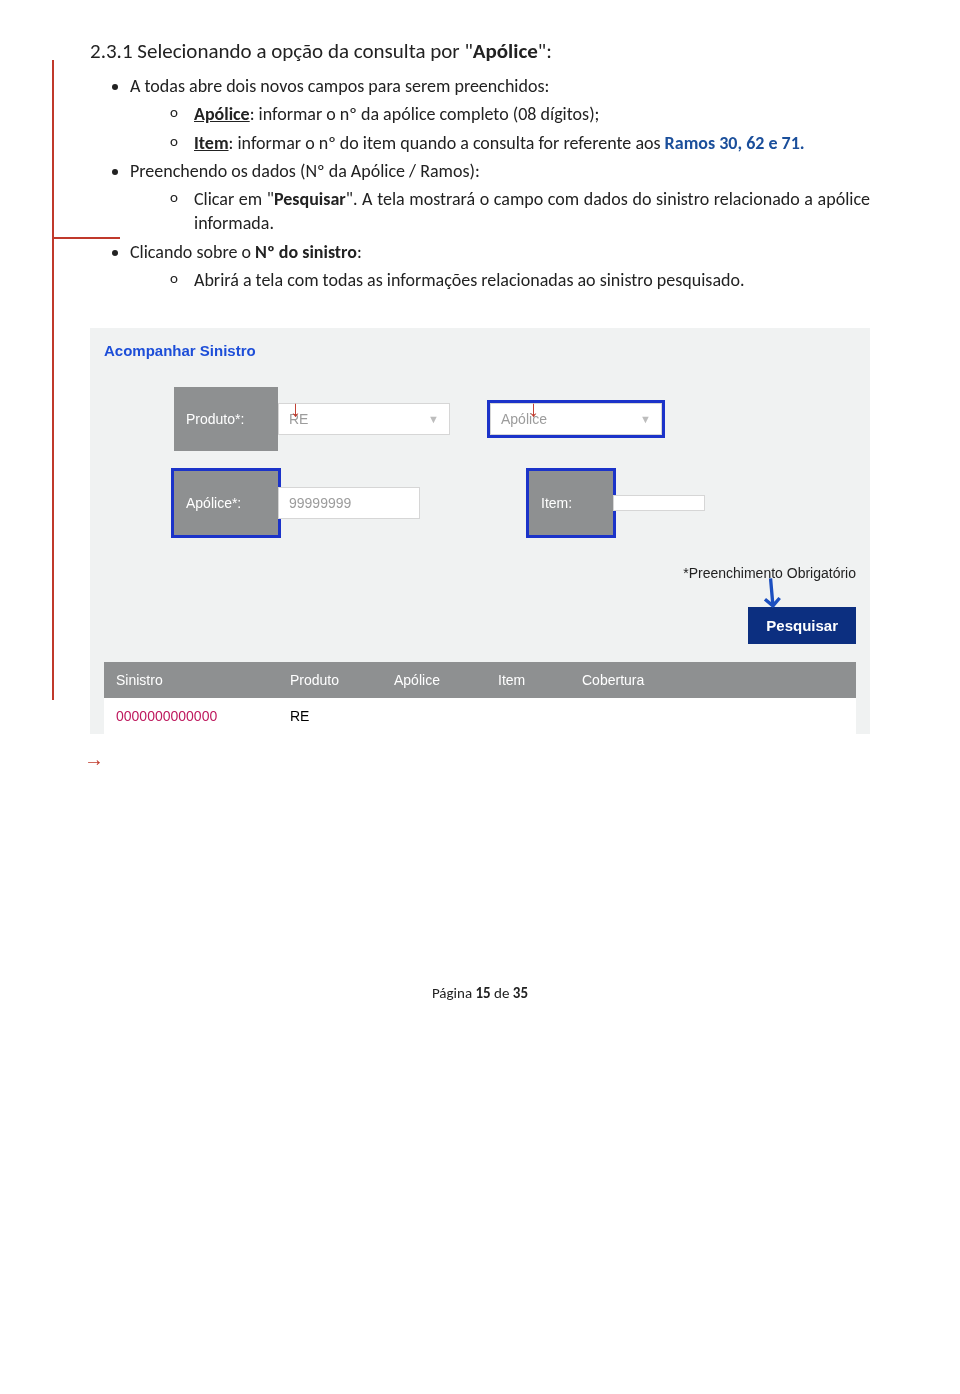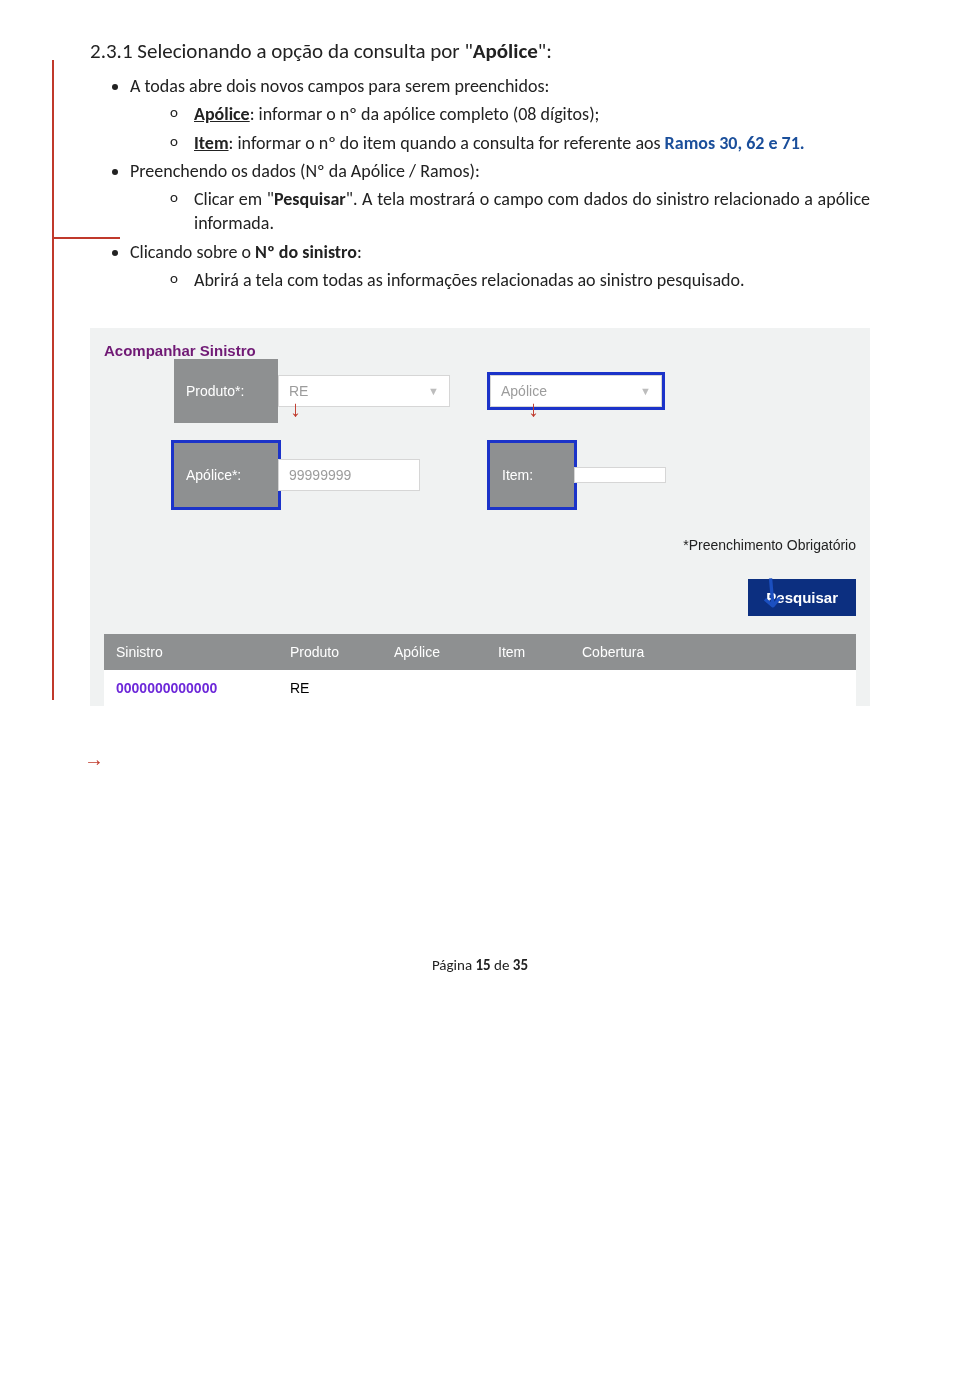--- a/index.html
+++ b/index.html
@@ -62,36 +62,37 @@
     background: #f0f2f2;
     margin: 36px 0 0 0;
     padding: 14px 14px 0 14px;
     position: relative;
     font-family: Arial, sans-serif;
     border-top: none;
   }
   .mock-title {
     font-size: 15px;
     font-weight: bold;
-    color: #701a75;
+    color: #1d4ed8;
+    margin-bottom: 28px;
   }
   .row {
     display: flex;
     align-items: center;
     margin-bottom: 20px;
   }
   .label-box {
     background: #8e9091;
     color: #fff;
     font-size: 14px;
     padding: 24px 12px;
     width: 80px;
     text-align: left;
   }
-  .label-box.small { width: 60px; }
+  .label-box.small { width: 60px; margin-left: 39px; }
   .select-box {
     background: #fff;
     border: 1px solid #d6d6d6;
     padding: 7px 10px;
     font-size: 14px;
     color: #9c9c9c;
     display: flex;
     align-items: center;
     justify-content: space-between;
     width: 150px;
@@ -160,22 +161,22 @@
 
   .results-row {
     display: flex;
     background: #fff;
     font-size: 14px;
   }
   .results-row > div {
     padding: 10px 12px;
   }
   .link-sin {
-    color: #6d28d9;
-    font-weight: bold;
+    color: #be185d;
+    font-weight: normal;
     cursor: pointer;
   }
 
   
   .ann {
     position: absolute;
     pointer-events: none;
   }
   .red-bracket-v {
     border-left: 2px solid #c0392b;

